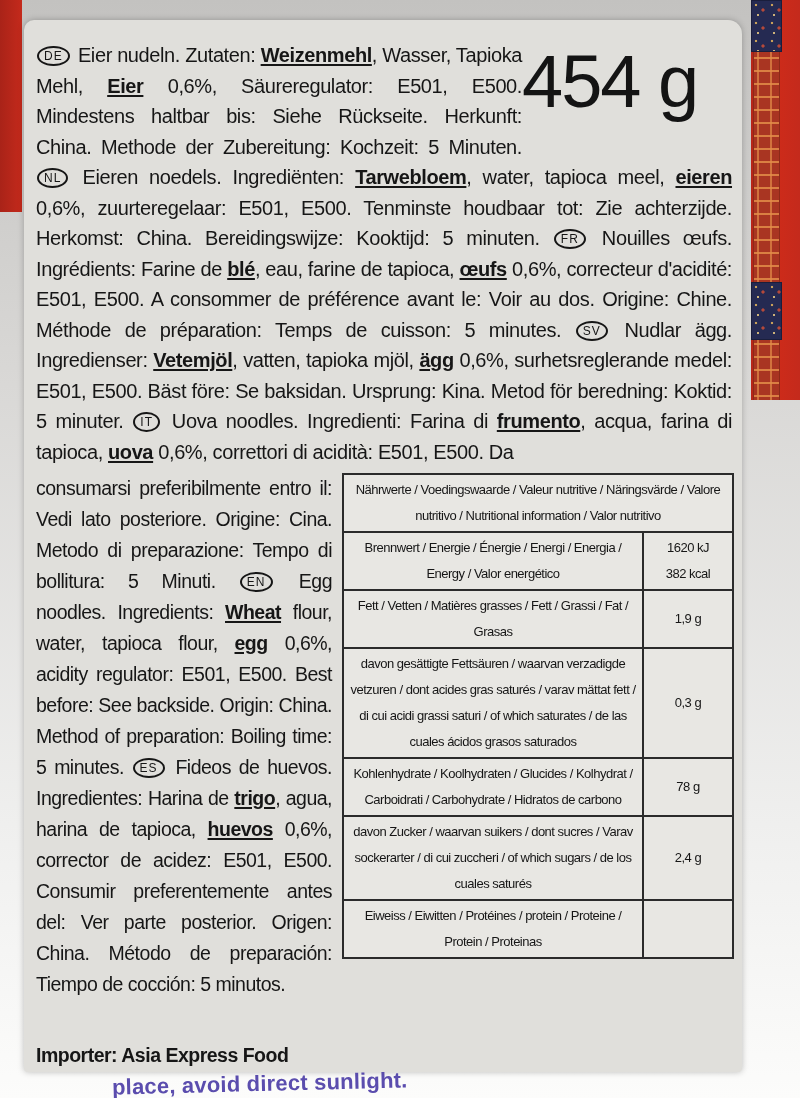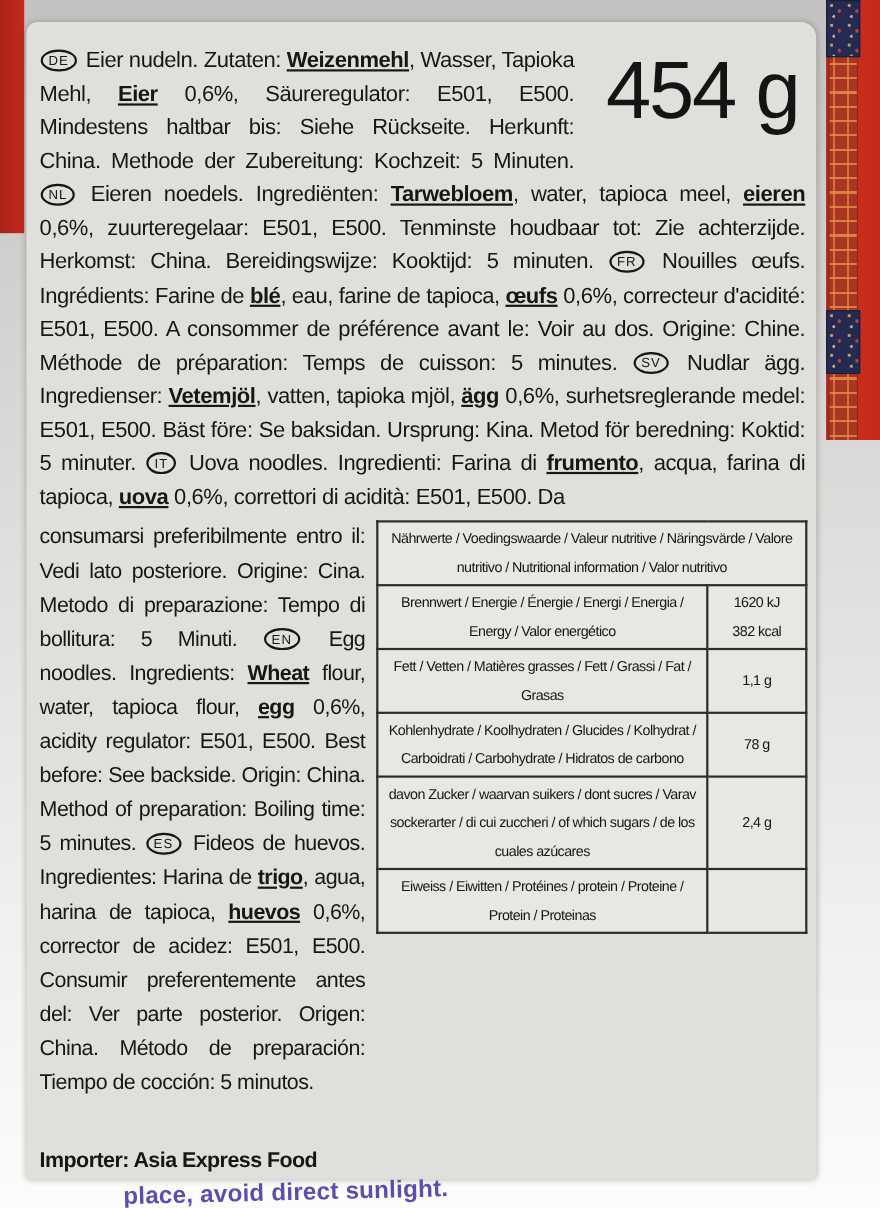--- a/index.html
+++ b/index.html
@@ -33,21 +33,21 @@
   
   .label { position:absolute; left:24px; top:20px; width:718px; height:1052px;
     background:linear-gradient(160deg,#e5e4e0 0%,#dedddy 40%,#dddcd8 70%,#e3e2de 100%);
     background-color:#e0dfdb;
     border-radius:10px 14px 4px 4px;
     box-shadow:0 0 6px rgba(0,0,0,.25);
     padding:12px 8px 0 10px; color:#161616; }
 
   .topflow { text-align:justify; font-size:20px; line-height:30.5px;
     letter-spacing:-0.4px; margin:8px 2px 0 2px; }
-  .weight { float:right; width:210px; height:92px; text-align:right;
+  .weight { float:right; width:210px; height:92px; text-align:left;
     font-size:74px; line-height:84px; letter-spacing:-2px; color:#141414;
     padding-right:6px; white-space:nowrap; }
 
   .lang { display:inline-block; border:2px solid #161616; border-radius:50%;
     font-size:12px; font-weight:normal; line-height:14px; padding:1px 5px;
     letter-spacing:1px; vertical-align:2px; margin:0 3px 0 1px; }
   .allergen { font-weight:bold; text-decoration:underline;
     text-decoration-thickness:2px; text-underline-offset:2px; }
   .b { font-weight:bold; }
 
@@ -120,34 +120,40 @@
               <td class="nlabel">Brennwert / Energie / Énergie / Energi / Energia / Energy / Valor energético</td>
               <td class="nvalue">
                 <div>1620 kJ</div>
                 <div>382 kcal</div>
               </td>
             </tr>
 
             <tr>
               <td class="nlabel">Fett / Vetten / Matières grasses / Fett / Grassi / Fat / Grasas</td>
               <td class="nvalue">
-                <div>1,1 g</div>
+                <div>1,9 g</div>
               </td>
             </tr>
 
+            <tr>
+              <td class="nlabel">davon gesättigte Fettsäuren / waarvan verzadigde vetzuren / dont acides gras saturés / varav mättat fett / di cui acidi grassi saturi / of which saturates / de las cuales ácidos grasos saturados</td>
+              <td class="nvalue">
+                <div>0,3 g</div>
+              </td>
+            </tr>
 
             <tr>
               <td class="nlabel">Kohlenhydrate / Koolhydraten / Glucides / Kolhydrat / Carboidrati / Carbohydrate / Hidratos de carbono</td>
               <td class="nvalue">
                 <div>78 g</div>
               </td>
             </tr>
 
             <tr>
-              <td class="nlabel">davon Zucker / waarvan suikers / dont sucres / Varav sockerarter / di cui zuccheri / of which sugars / de los cuales azúcares</td>
+              <td class="nlabel">davon Zucker / waarvan suikers / dont sucres / Varav sockerarter / di cui zuccheri / of which sugars / de los cuales saturés</td>
               <td class="nvalue">
                 <div>2,4 g</div>
               </td>
             </tr>
 
             <tr>
               <td class="nlabel">Eiweiss / Eiwitten / Protéines / protein / Proteine /  Protein / Proteinas</td>
               <td class="nvalue"></td>
             </tr>
 

